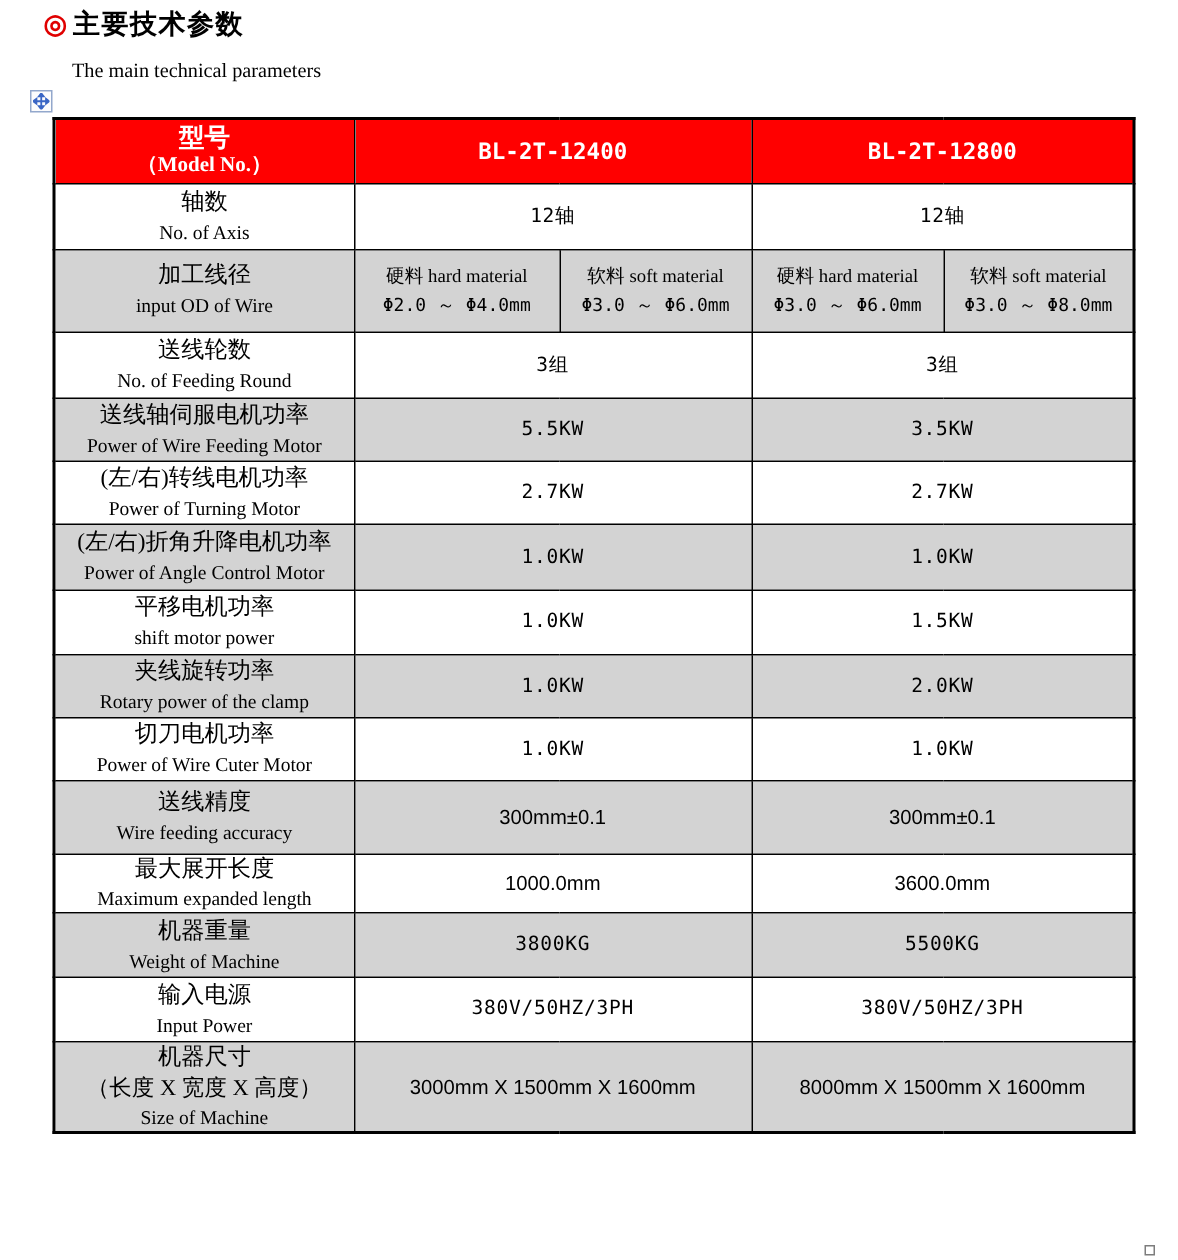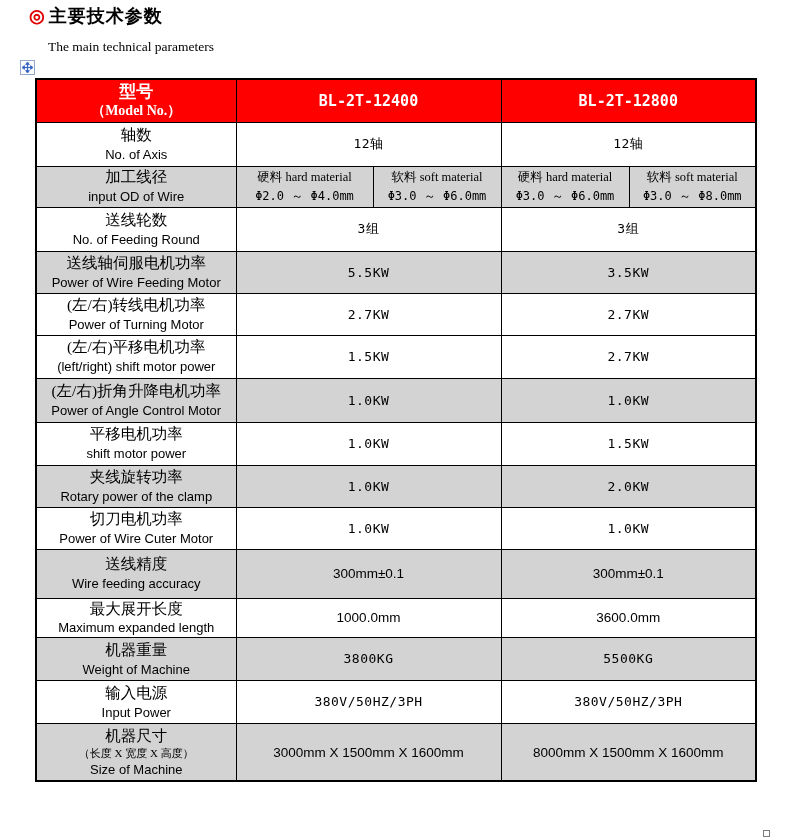--- a/index.html
+++ b/index.html
@@ -36,22 +36,22 @@
   .params th,.params td{
     border:1px solid var(--border);padding:0;margin:0;
     text-align:center;vertical-align:middle;overflow:hidden;
   }
   .params thead th{background:var(--header-bg);color:var(--header-fg);}
   .hdr-zh{font-size:17px;font-weight:bold;line-height:1.25;}
   .hdr-en{font-size:14px;font-weight:bold;line-height:1.3;}
   .model-no{font-family:"DejaVu Sans Mono", monospace;font-size:15px;font-weight:bold;}
   tbody tr.shade{background:var(--shade-bg);}
   .zh{font-size:15.5px;line-height:1.35;}
-  .zh2{font-size:11px;line-height:1.35;}
-  .en{font-size:13px;line-height:1.35;font-family:Liberation Sans, sans-serif;}
+  .zh2{font-size:15px;line-height:1.35;}
+  .en{font-size:13px;line-height:1.35;font-family:Liberation Serif, serif;}
   .val-mono{font-family:"DejaVu Sans Mono", monospace;font-size:13px;letter-spacing:0.5px;}
   .val-sans{font-family:"Liberation Sans", sans-serif;font-size:13.5px;}
   .sub-label{font-size:12.5px;line-height:1.5;}
   .sub-range{font-family:"DejaVu Sans Mono", monospace;font-size:12px;line-height:1.5;}
 </style>
 </head>
 <body>
 
 <div class="doc-title">
   <span class="bullet">◎</span><span>主要技术参数</span>
@@ -93,21 +93,21 @@
   </thead>
   <tbody id="tbody">
       <tr style="height: 44px;">
         <td>
           <div class="zh">轴数</div>
           <div class="en">No. of Axis</div>
         </td>
         <td class="val-mono" colspan="2">12轴</td>
         <td class="val-mono" colspan="2">12轴</td>
       </tr>
-      <tr class="shade" style="height: 41px;">
+      <tr class="shade" style="height: 55px;">
         <td>
           <div class="zh">加工线径</div>
           <div class="en">input OD of Wire</div>
         </td>
         <td>
           <div class="sub-label">硬料 hard material</div>
           <div class="sub-range">Φ2.0 ～ Φ4.0mm</div>
         </td>
         <td>
           <div class="sub-label">软料 soft material</div>
@@ -137,28 +137,20 @@
         </td>
         <td class="val-mono" colspan="2">5.5KW</td>
         <td class="val-mono" colspan="2">3.5KW</td>
       </tr>
       <tr style="height: 42px; border-radius: 18px;">
         <td>
           <div class="zh">(左/右)转线电机功率</div>
           <div class="en">Power of Turning Motor</div>
         </td>
         <td class="val-mono" colspan="2">2.7KW</td>
-        <td class="val-mono" colspan="2">2.7KW</td>
-      </tr>
-      <tr style="height: 43px;">
-        <td>
-          <div class="zh">(左/右)平移电机功率</div>
-          <div class="en">(left/right) shift motor power</div>
-        </td>
-        <td class="val-mono" colspan="2">1.5KW</td>
         <td class="val-mono" colspan="2">2.7KW</td>
       </tr>
       <tr class="shade" style="height: 44px;">
         <td>
           <div class="zh">(左/右)折角升降电机功率</div>
           <div class="en">Power of Angle Control Motor</div>
         </td>
         <td class="val-mono" colspan="2">1.0KW</td>
         <td class="val-mono" colspan="2">1.0KW</td>
       </tr>

